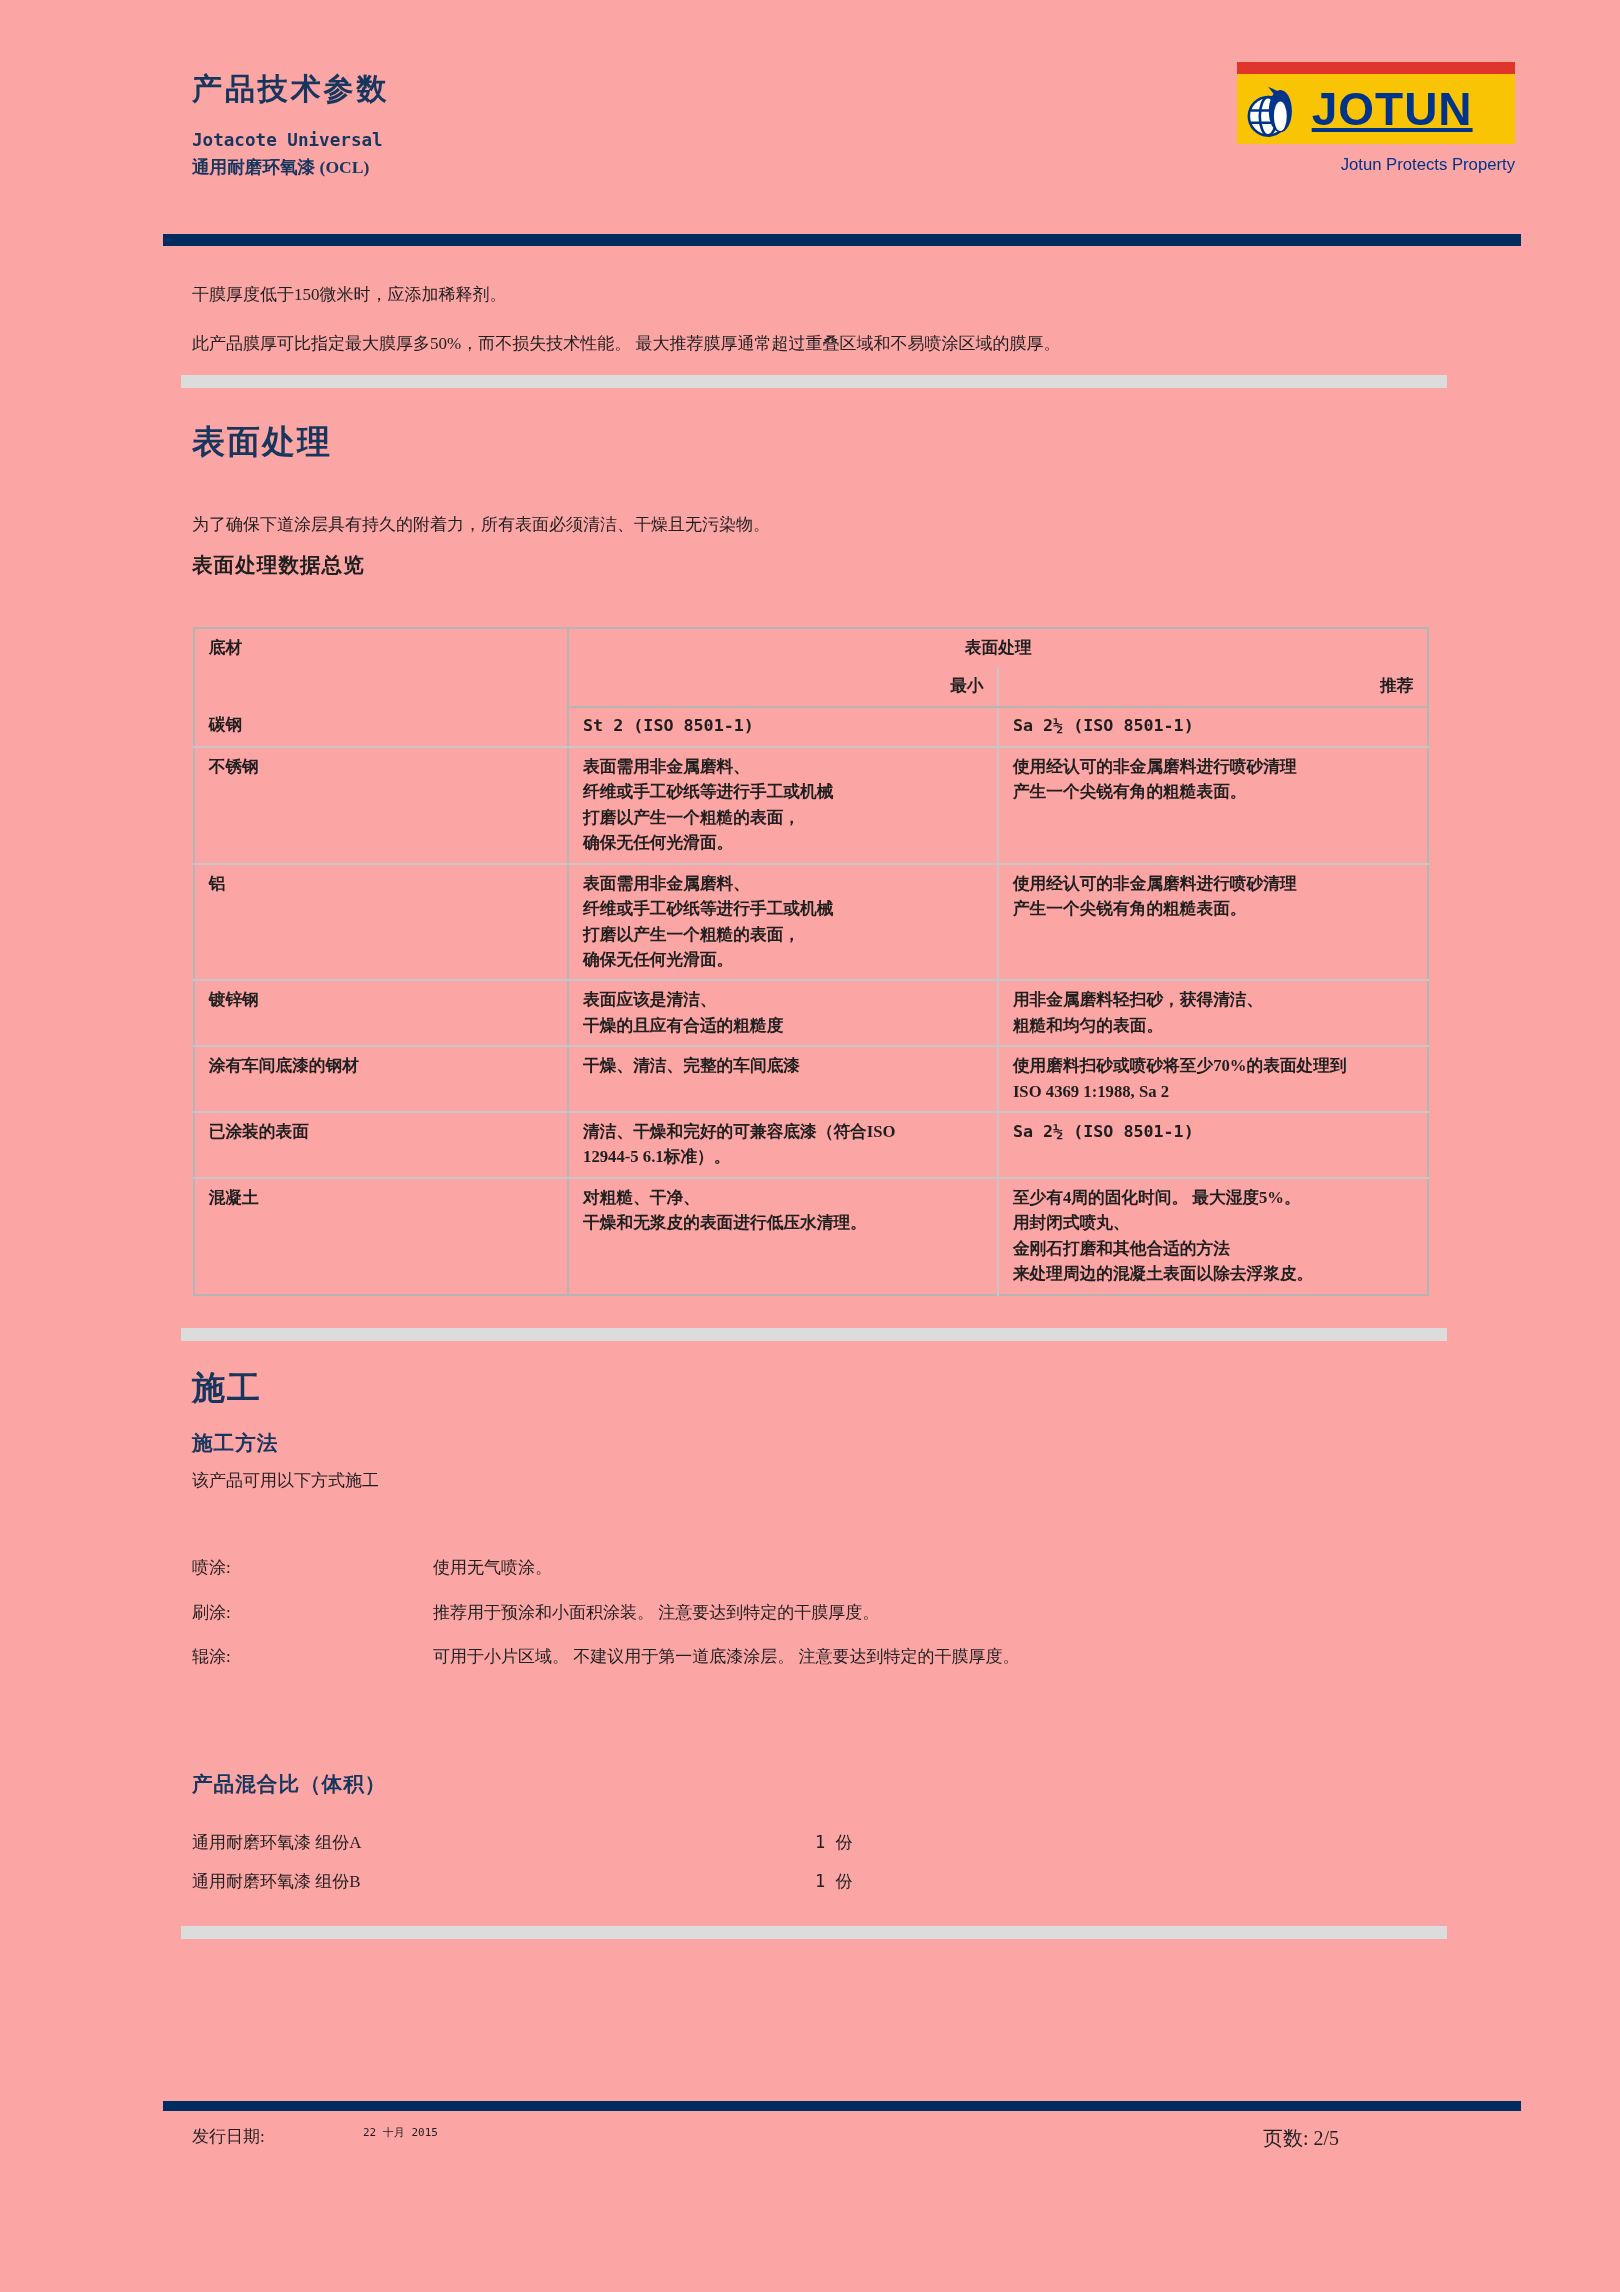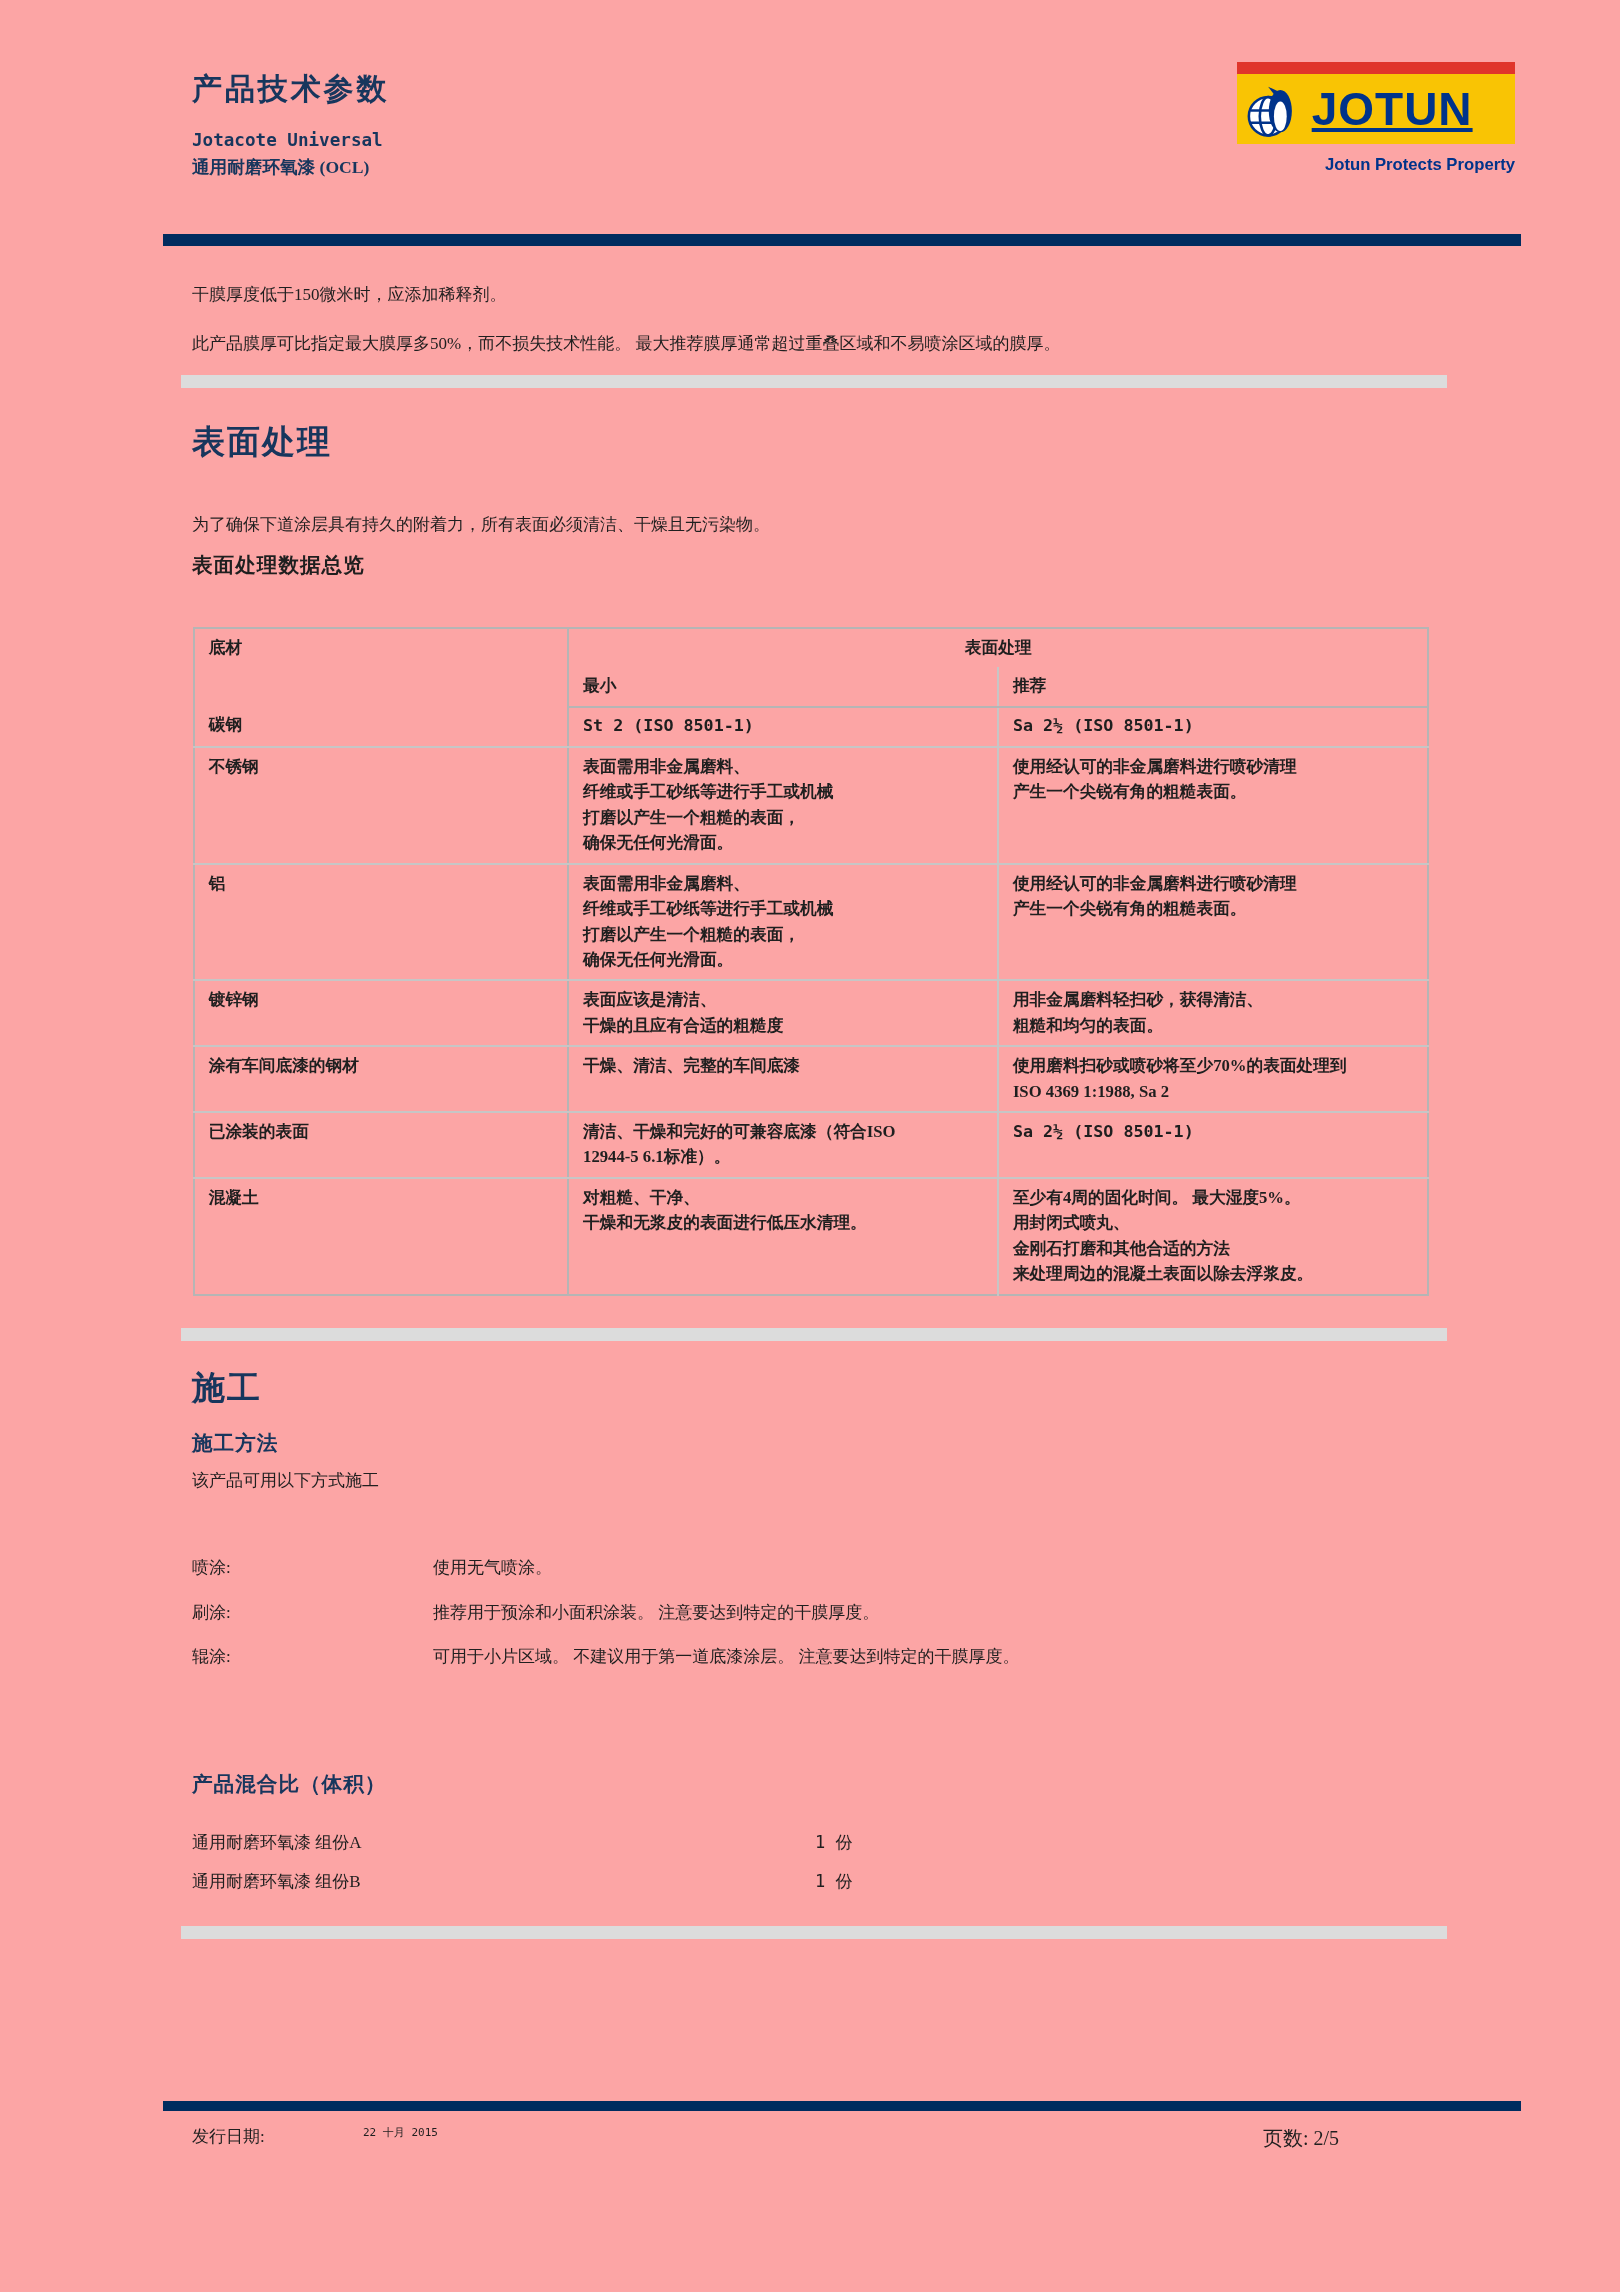--- a/index.html
+++ b/index.html
@@ -16,21 +16,21 @@
   
   .doc-title{left:192px;top:69px;font-size:30px;font-weight:bold;letter-spacing:2.9px;color:#17365D;}
   .product-lines{left:192px;top:127px;font-size:17.6px;font-weight:bold;color:#17365D;line-height:26.5px;}
   .logo-box{left:1237px;top:62px;width:278px;height:82px;background:#F9C404;}
   .logo-red{position:absolute;left:0;top:0;width:278px;height:11.8px;background:#E0352B;}
   .logo-inner{position:absolute;left:0;top:11.8px;width:278px;height:71px;display:flex;align-items:center;}
   .logo-mark{margin-left:7.8px;width:61px;height:63px;}
   .logo-word{font-family:"Liberation Sans","DejaVu Sans",sans-serif;font-weight:900;
     font-size:46px;color:#00338A;letter-spacing:1px;margin-left:5.9px;line-height:1;text-decoration:underline;}
   .logo-tagline{top:155px;left:1025px;width:490px;text-align:right;
-    font-family:"Liberation Sans","DejaVu Sans",sans-serif;font-weight:bold;
+    font-family:"Liberation Sans","DejaVu Sans",sans-serif;font-weight:normal;
     font-size:16.7px;color:#00338A;}
   .rule-blue{left:163px;width:1358px;height:11.8px;background:#002C5F;}
   .divider{left:181px;width:1266px;height:12.7px;background:#DCDCDC;}
 
   
   .para{left:192px;font-size:17px;line-height:25.5px;}
   .h1{left:192px;font-size:33px;font-weight:bold;color:#17365D;letter-spacing:2px;}
   .h2{left:192px;font-size:20.6px;font-weight:bold;letter-spacing:1px;}
   .h2.navy{color:#17365D;}
 
@@ -39,21 +39,21 @@
   table.prep{border-collapse:collapse;table-layout:fixed;width:1236px;
     font-size:16.7px;line-height:25.5px;color:#1f1f1f;}
   table.prep td{vertical-align:top;white-space:pre-line;padding:5.9px 13.7px 6.9px 13.7px;}
   table.prep{border:2px solid #b5b5b5;}
   td.c1{width:345px;border-right:2px solid #b5b5b5;}
   td.c2{width:452px;border-right:2px solid #c6c6c6;}
   td.c3{width:439px;}
   thead td{font-weight:bold;}
   td.span-head{text-align:center;padding:11.8px 0 3.9px 0;border-right:none;}
   td.substrate-head{vertical-align:bottom;padding-bottom:13.7px;}
-  td.sub-head{text-align:left;padding:13.7px 0 13.7px 0;margin-left:8px;}
+  td.sub-head{text-align:right;padding:13.7px 0 13.7px 0;margin-left:8px;}
   thead tr.hr2 td{border-bottom:2px solid #b5b5b5;}
   tbody td{border-bottom:2px solid #c6c6c6;font-weight:bold;}
   tbody tr:last-child td{border-bottom:none;}
 
   
   .kv .k{position:absolute;left:192px;font-size:17px;}
   .kv .v{position:absolute;left:433px;font-size:17px;}
   .mix .v{left:815px;}
 
   

